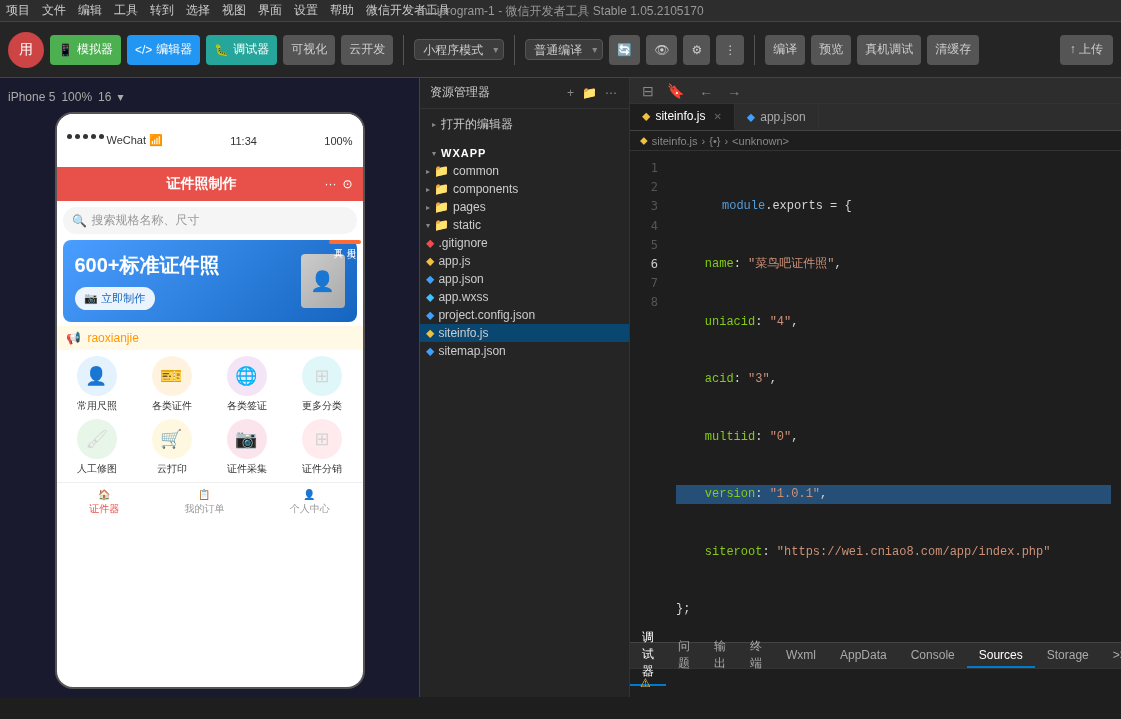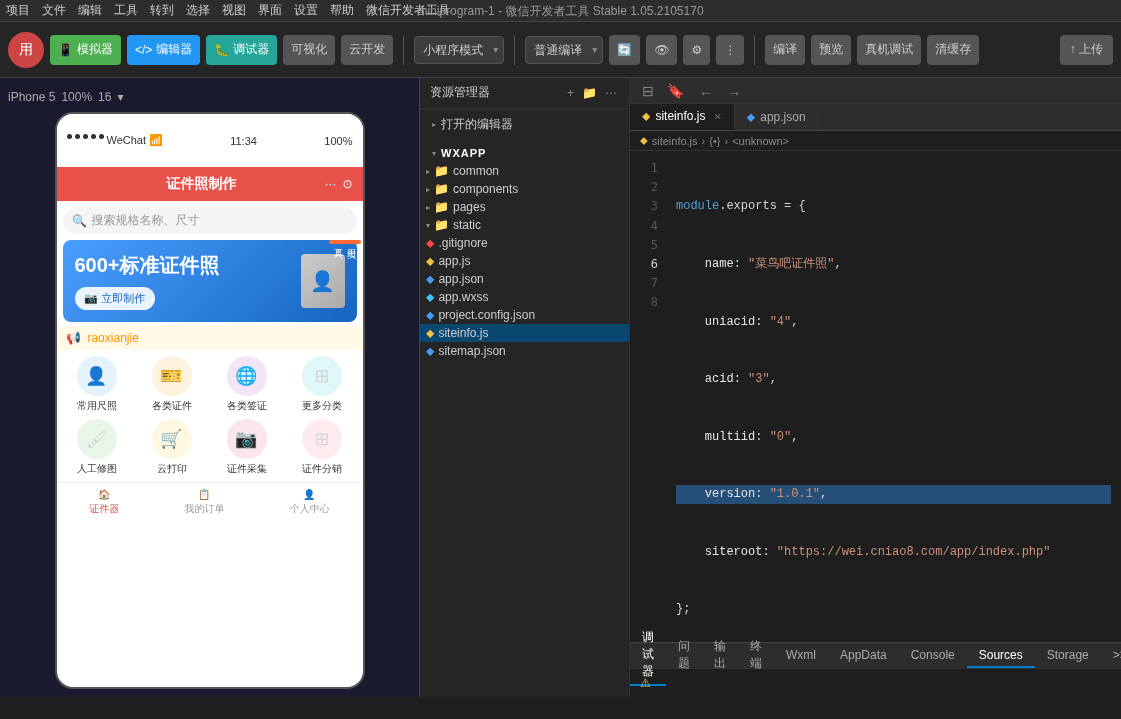--- a/index.html
+++ b/index.html
@@ -12,21 +12,21 @@
 
     
     #toolbar { background: #252526; height: 56px; display: flex; align-items: center; padding: 0 8px; gap: 6px; border-bottom: 1px solid #444; }
     .tool-avatar { width: 36px; height: 36px; border-radius: 50%; background: #c44; display: flex; align-items: center; justify-content: center; color: white; font-size: 14px; }
     .tool-btn { height: 30px; border-radius: 4px; border: none; cursor: pointer; display: flex; align-items: center; justify-content: center; gap: 4px; font-size: 12px; padding: 0 8px; color: white; }
     .tool-btn-green { background: #4caf50; }
     .tool-btn-blue { background: #2196f3; }
     .tool-btn-teal { background: #26a69a; }
     .tool-btn-gray { background: #555; color: #ccc; }
     .tool-sep { width: 1px; height: 30px; background: #555; margin: 0 4px; }
-    .tool-select { background: #3c3c3c; border: 1px solid #555; color: #ccc; height: 28px; border-radius: 4px; padding: 0 20px 0 8px; font-size: 12px; cursor: pointer; appearance: none; }
+    .tool-select { background: #3c3c3c; border: 1px solid #555; color: #ccc; height: 21px; border-radius: 4px; padding: 0 20px 0 8px; font-size: 12px; cursor: pointer; appearance: none; }
     .tool-select-wrap { position: relative; display: flex; align-items: center; }
     .tool-select-wrap::after { content: '▾'; position: absolute; right: 6px; color: #888; pointer-events: none; font-size: 10px; }
     .tool-group { display: flex; flex-direction: column; align-items: center; gap: 2px; }
     .upload-btn { background: #555; border: none; color: #ccc; height: 30px; padding: 0 10px; border-radius: 4px; cursor: pointer; font-size: 12px; }
     .toolbar-right { margin-left: auto; display: flex; align-items: center; gap: 6px; }
 
     
     #main { display: flex; height: calc(719px - 22px - 56px - 22px); }
 
     
@@ -83,23 +83,23 @@
     .editor-tab { padding: 5px 12px; display: flex; align-items: center; gap: 5px; cursor: pointer; color: #aaa; font-size: 12px; border-right: 1px solid #333; }
     .editor-tab.active { background: #1e1e1e; color: #fff; border-bottom: 2px solid transparent; }
     .tab-close { color: #666; font-size: 10px; margin-left: 3px; cursor: pointer; }
     #editor-breadcrumb { background: #1e1e1e; padding: 3px 10px; font-size: 11px; color: #888; border-bottom: 1px solid #333; display: flex; align-items: center; gap: 4px; }
     #code-area { flex: 1; overflow: auto; padding: 0; display: flex; }
     #line-numbers { padding: 8px 0; background: #1e1e1e; min-width: 36px; text-align: right; color: #555; font-size: 12px; font-family: 'Consolas', monospace; line-height: 1.6; }
     #line-numbers span { display: block; padding-right: 8px; }
     #code-content { padding: 8px 10px; flex: 1; font-family: 'Consolas', 'Courier New', monospace; font-size: 12px; line-height: 1.6; white-space: pre; }
     .code-line { display: block; }
     .code-hl { background: #264f78; }
-    .kw { color: #569cd6; }
+    .kw { color: #569cd6; margin-left: 46px; }
     .str { color: #ce9178; }
-    .prop { color: #e5e5e5; }
+    .prop { color: #84cc16; }
     .punc { color: #d4d4d4; }
     #editor-toolbar { background: #2d2d2d; height: 26px; display: flex; align-items: center; padding: 0 8px; gap: 6px; border-bottom: 1px solid #333; }
     .editor-toolbar-btn { background: transparent; border: none; color: #888; cursor: pointer; font-size: 14px; padding: 2px 4px; }
 
     
     #bottom-panel { height: 55px; background: #1e1e1e; border-top: 1px solid #444; display: flex; flex-direction: column; }
     #bottom-tabs { display: flex; align-items: center; background: #2d2d2d; border-bottom: 1px solid #333; height: 26px; }
     .bottom-tab { padding: 4px 12px; color: #aaa; font-size: 12px; cursor: pointer; border-bottom: 2px solid transparent; }
     .bottom-tab.active { color: #fff; border-bottom-color: #007acc; }
     #bottom-content { flex: 1; display: flex; align-items: center; padding: 4px 10px; color: #888; font-size: 12px; }

